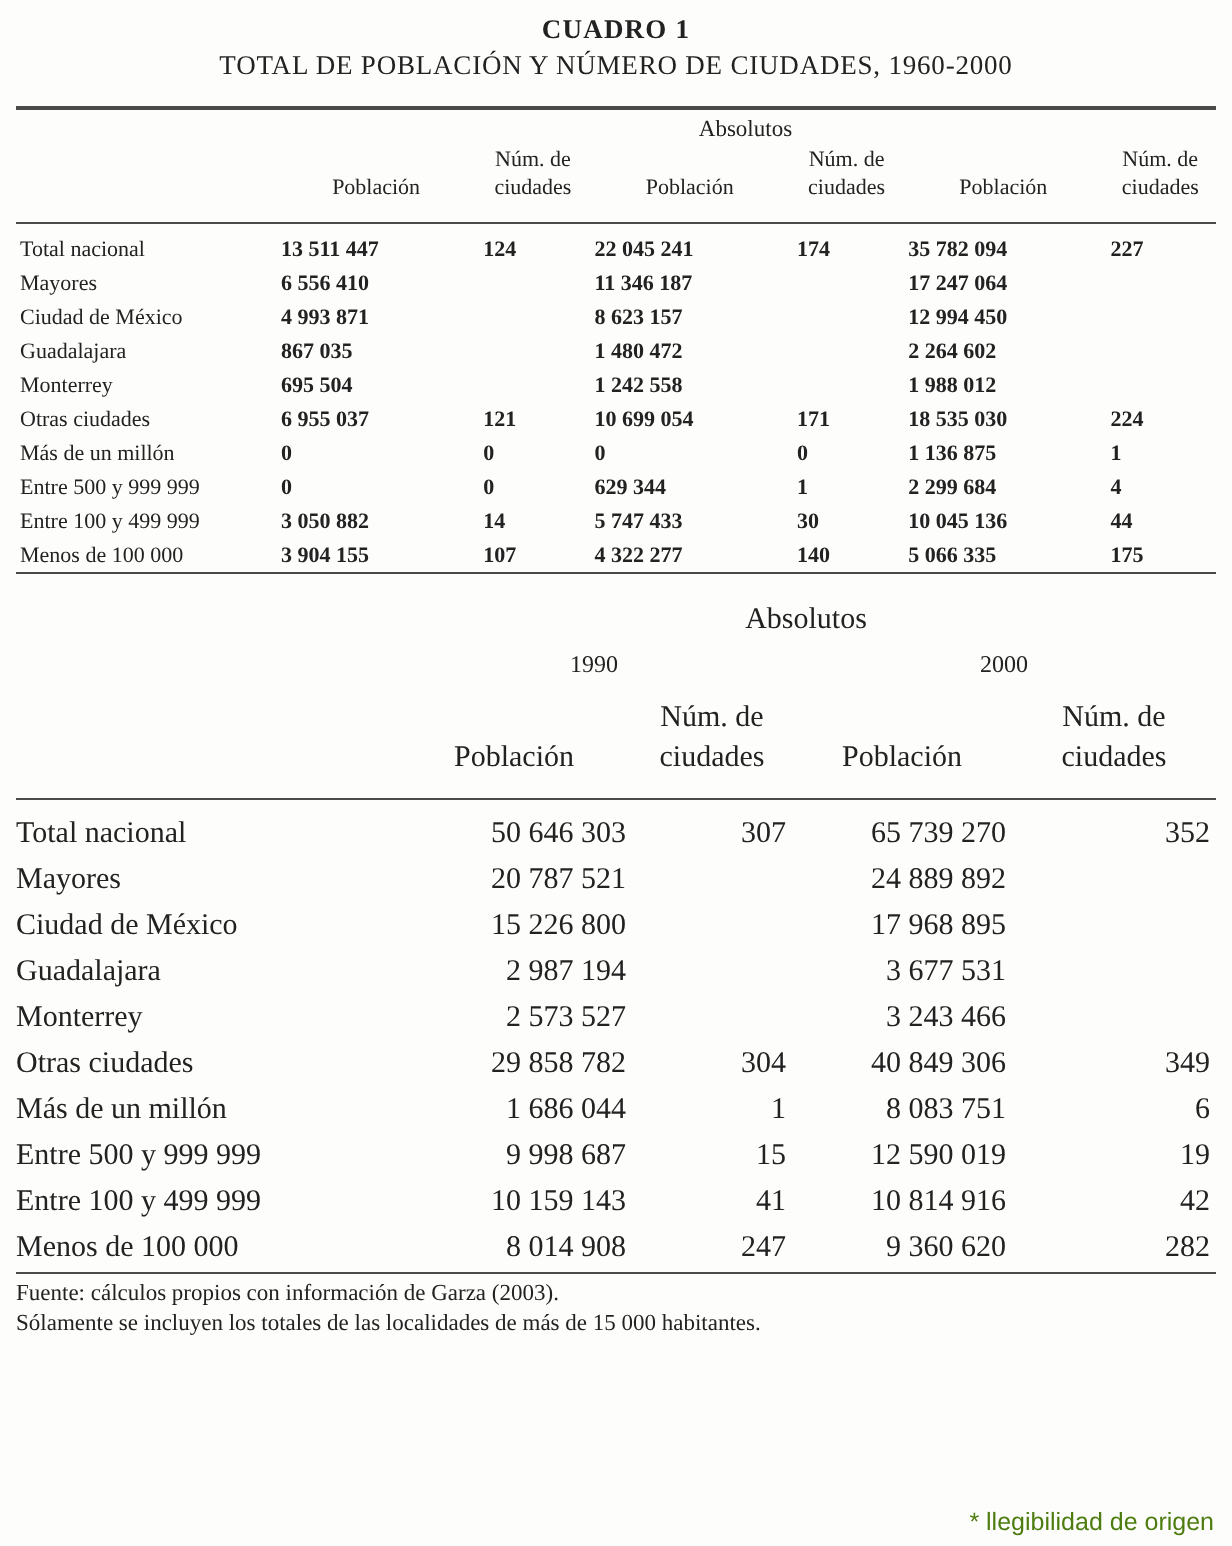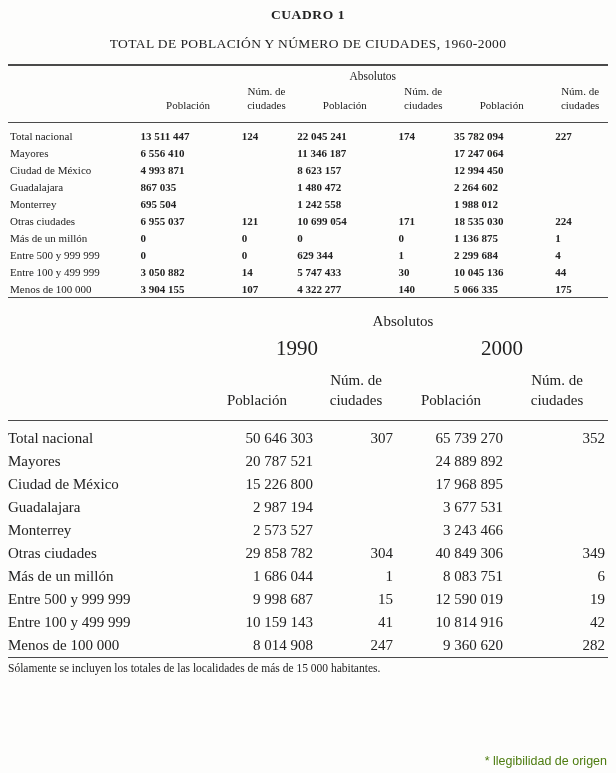--- a/index.html
+++ b/index.html
@@ -6,21 +6,21 @@
   body{
     width:616px;height:773px;
     background:#fdfdfc;
     color:#222;
     font-family:"Liberation Serif",serif;
     position:relative;
     overflow:hidden;
   }
   .titles{text-align:center;padding-top:7px;}
   .title-line{font-size:13.5px;letter-spacing:.6px;font-weight:bold;}
-  .subtitle-line{font-size:13.5px;letter-spacing:.4px;margin-top:13px;}
+  .subtitle-line{font-size:13.5px;letter-spacing:.4px;margin-top:2px;}
 
   table{border-collapse:collapse;table-layout:fixed;}
 
   
   #t1{
     width:600px;margin:12px 8px 0 8px;
     font-size:11px;
     border-top:2px solid #4a4a4a;
     border-bottom:1.5px solid #4a4a4a;
   }
@@ -44,21 +44,21 @@
     width:600px;margin:13px 8px 0 8px;
     font-size:15px;
     border-bottom:1.5px solid #4a4a4a;
   }
   #t2 col.c-label{width:190px;}
   #t2 col.c-pob1{width:118px;}
   #t2 col.c-num1{width:80px;}
   #t2 col.c-pob2{width:110px;}
   #t2 col.c-num2{width:102px;}
   #t2 .absrow td{text-align:center;padding:2px 0 2px 0;font-size:15px;}
-  #t2 .yearrow td{text-align:center;padding:4px 0 8px 0;font-size:21px;}
+  #t2 .yearrow td{text-align:center;padding:4px 0 8px 0;font-size:12px;}
   #t2 .colhead td{
     text-align:center;vertical-align:bottom;
     padding:2px 2px 10px 2px;line-height:1.3;
     border-bottom:1.5px solid #4a4a4a;
   }
   #t2 tbody td{padding:3px 3px;white-space:nowrap;}
   #t2 tbody tr:first-child td{padding-top:9px;}
   #t2 td.rowlabel{text-align:left;padding-left:0;}
   #t2 td.num{text-align:right;}
 
@@ -292,16 +292,17 @@
         <td class="rowlabel">Menos de 100 000</td>
         <td class="num">8 014 908</td>
         <td class="num">247</td>
         <td class="num">9 360 620</td>
         <td class="num">282</td>
       </tr>
     </tbody>
 </table>
 
 <div class="footnotes">
+  <div>Fuente: cálculos propios con información de Garza (2003).</div>
   <div>Sólamente se incluyen los totales de las localidades de más de 15 000 habitantes.</div>
 </div>
 
 <div class="annotation">* llegibilidad de origen</div>
 
 </body></html>

